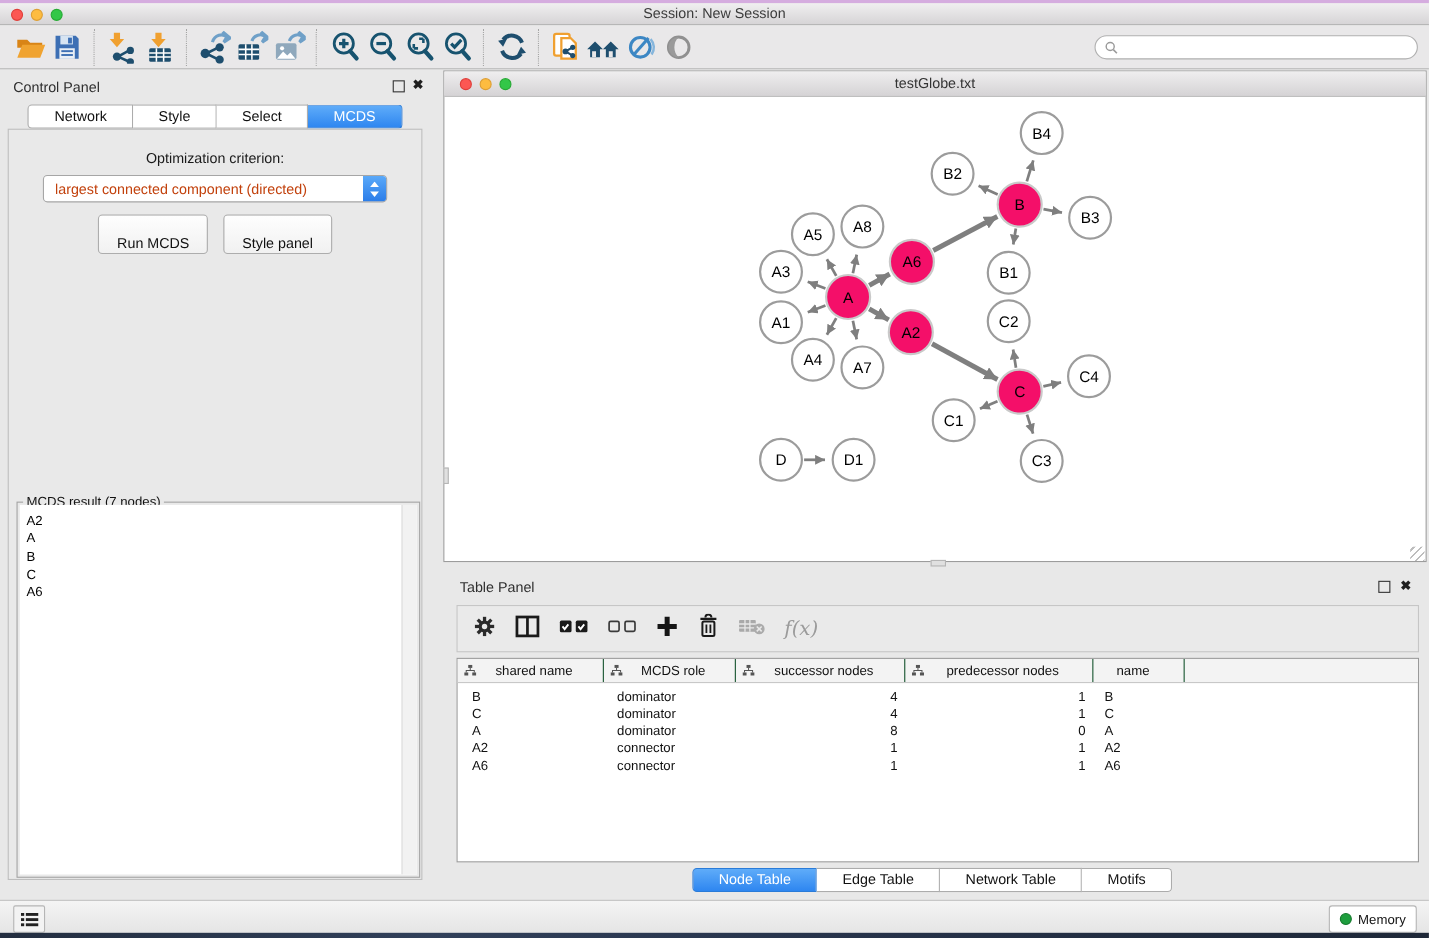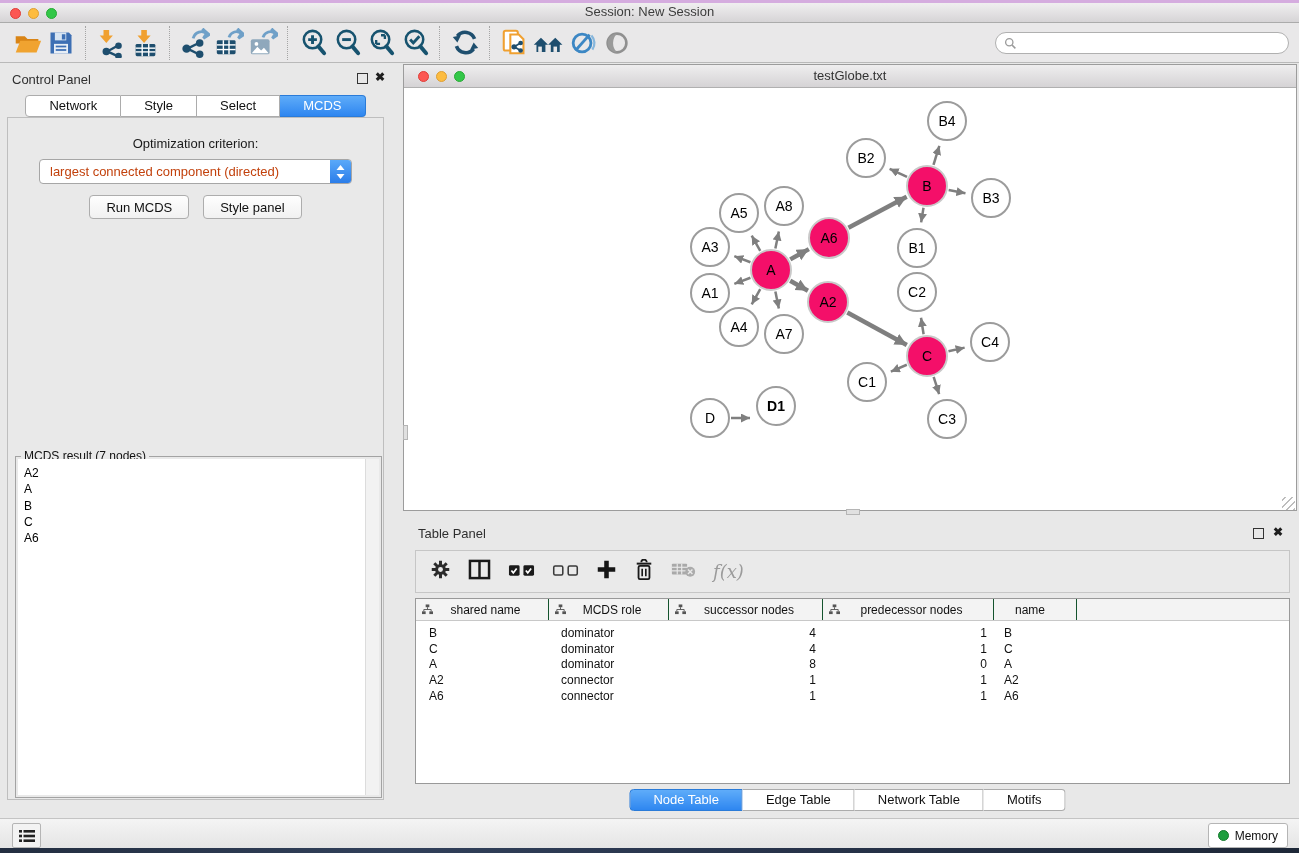--- a/index.html
+++ b/index.html
@@ -39,21 +39,21 @@
   .seg-btn.active{background:linear-gradient(#5FACF9,#2E86F0);color:#FFF;border-color:#2A7BD8;}
   .cp-content{position:absolute;left:7px;top:53px;width:377px;height:683px;border:1px solid #BEBEBE;
       background:#E9E9E9;box-sizing:border-box;}
   .opt-label{text-align:center;margin-top:18px;font-size:13px;color:#1A1A1A;}
   .opt-select{position:relative;width:313px;height:25px;margin:8px auto 0;background:#FFF;
       border:1px solid #A6A6A6;border-radius:4px;box-sizing:border-box;}
   .opt-select .val{position:absolute;left:10px;top:0;line-height:23px;font-size:13px;color:#c2410c;}
   .opt-stepper{position:absolute;right:0;top:0;width:21px;height:23px;border-radius:0 3px 3px 0;
       background:linear-gradient(#5AA9F9,#2B7DE9);display:flex;align-items:center;justify-content:center;}
   .cp-buttons{display:flex;justify-content:center;gap:14px;margin-top:11px;}
-  .btn{height:24px;padding:4px 16px;background:linear-gradient(#FEFEFE,#F1F1F1);border:1px solid #ADADAD;
+  .btn{height:24px;padding:17px 16px;background:linear-gradient(#FEFEFE,#F1F1F1);border:1px solid #ADADAD;
       border-radius:4px;font-size:13px;color:#111;font-family:"Liberation Sans",sans-serif;}
   .result-box{position:absolute;left:7px;top:338px;width:367px;height:342px;border:1px solid #A3A3A3;box-sizing:border-box;}
   .result-legend{position:absolute;top:-8px;left:5px;background:#E9E9E9;padding:0 3px;font-size:12px;color:#111;}
   .result-list{position:absolute;left:2px;top:2px;right:2px;bottom:2px;background:#FFF;overflow:hidden;}
   .result-scroll{position:absolute;right:0;top:0;bottom:0;width:13px;background:#F2F2F2;border-left:1px solid #DCDCDC;}
   .result-item{font-size:12px;line-height:16.3px;padding-left:6px;color:#000;}
   .result-list .pad{height:6px;}
   
   .network-window{position:absolute;left:403px;top:64px;width:894px;height:447px;background:#FFF;
       border:1px solid #9C9C9C;box-sizing:border-box;}
@@ -369,21 +369,21 @@
         <div class="gnode" style="left: 493px; top: 140px; height: 40px; width: 40px;">B1</div>
         <div class="gnode" style="left: 442px; top: 50px; height: 40px; width: 40px;">B2</div>
         <div class="gnode" style="left: 567px; top: 90px; height: 40px; width: 40px;">B3</div>
         <div class="gnode" style="left: 523px; top: 13px; height: 40px; width: 40px;">B4</div>
         <div class="gnode member" style="left: 502px; top: 247px; height: 42px; width: 42px;">C</div>
         <div class="gnode" style="left: 443px; top: 274px; height: 40px; width: 40px;">C1</div>
         <div class="gnode" style="left: 493px; top: 184px; height: 40px; width: 40px;">C2</div>
         <div class="gnode" style="left: 523px; top: 311px; height: 40px; width: 40px;">C3</div>
         <div class="gnode" style="left: 566px; top: 234px; height: 40px; width: 40px;">C4</div>
         <div class="gnode" style="left: 286px; top: 310px; height: 40px; width: 40px;">D</div>
-        <div class="gnode" style="left: 352px; top: 298px; height: 40px; width: 40px; font-weight: bold;">D1</div>
+        <div class="gnode" style="left: 352px; top: 310px; height: 40px; width: 40px;">D1</div>
       </div>
     <div class="resize-grip"></div>
   </div>
   <div class="nub nub-left"></div>
   <div class="nub nub-bottom"></div>
 </div>
 
 <div class="table-panel">
   <span class="tp-title">Table Panel</span>
   <span class="win-float" style="position:absolute;"></span>

